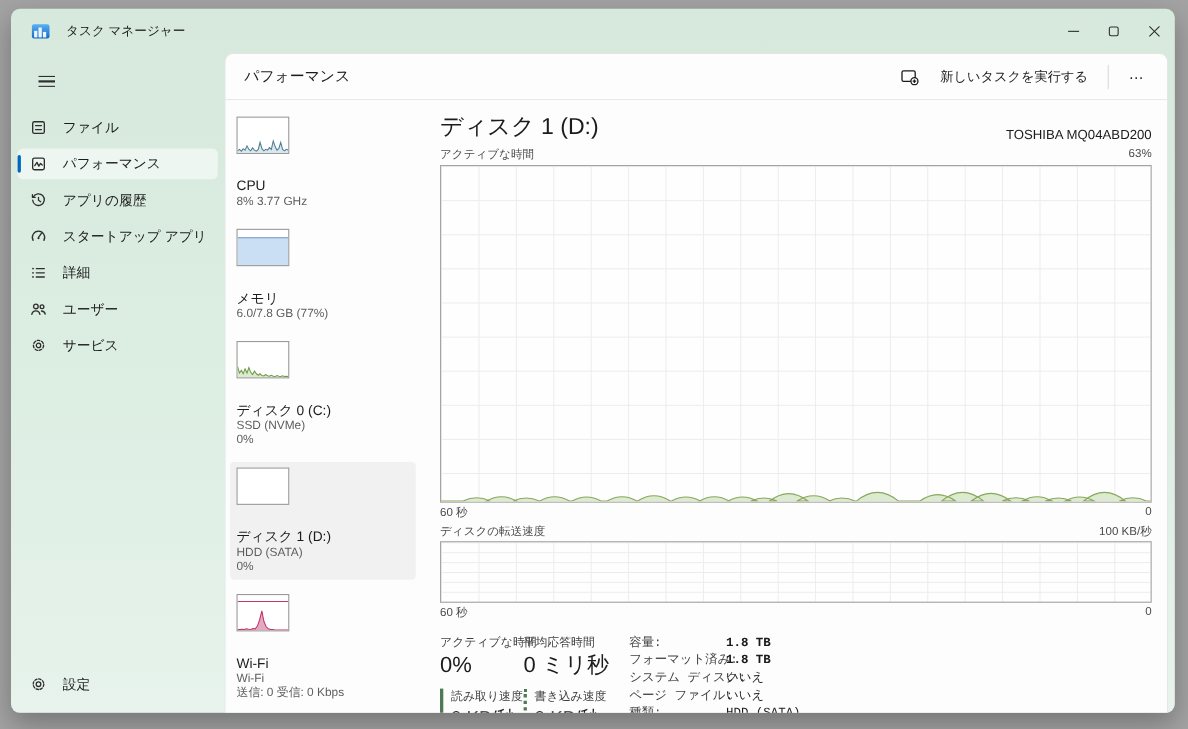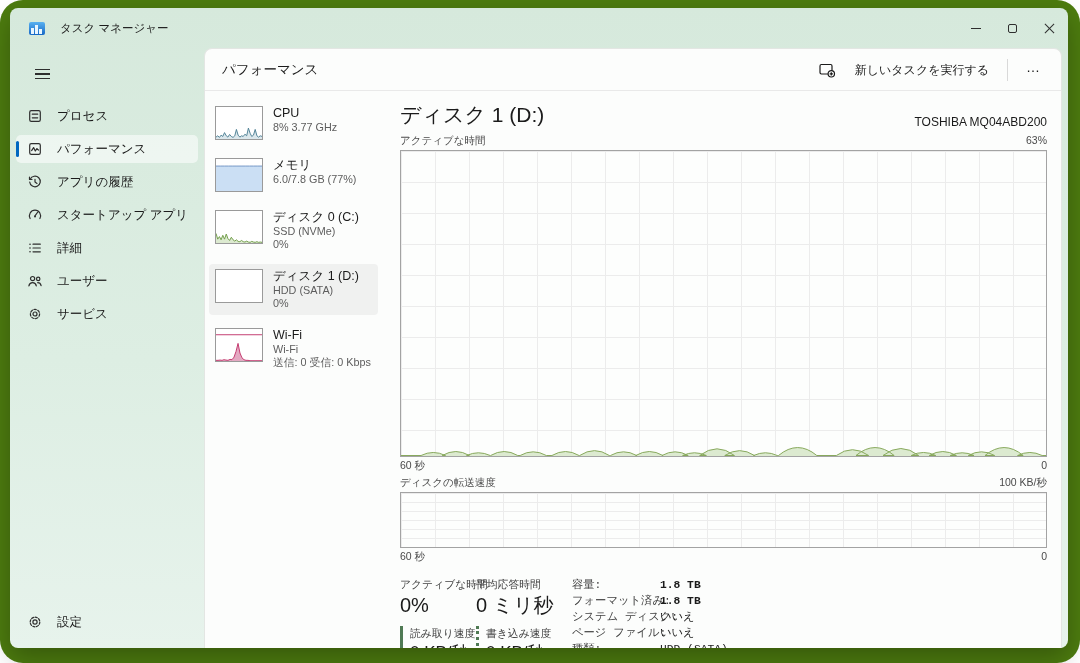--- a/index.html
+++ b/index.html
@@ -1,18 +1,18 @@
 <!DOCTYPE html>
 <html><head>
 <meta charset="utf-8">
 <style>
   * { margin:0; padding:0; box-sizing:border-box; }
   html,body { width:1080px; height:663px; overflow:hidden;
     font-family:"Liberation Sans","DejaVu Sans",sans-serif; }
-  #desktop { position:relative; width:1080px; height:663px; background:#4d7c0f;border-radius:23px; }
+  #desktop { position:relative; width:1080px; height:663px; background:#a3a3a3; }
   #window { position:absolute; left:10px; top:8px; width:1058px; height:640px;
     border-radius:8px; overflow:hidden;
     background:linear-gradient(180deg,#d6e9dc 0%,#ddeee3 55%,#e7f3ec 100%);
     box-shadow:0 10px 24px rgba(0,0,0,.28); }
 
   
   .titlebar { position:absolute; left:0; top:0; right:0; height:40px; display:flex; align-items:center; }
   .app-icon { width:16px; height:13px; margin-left:19px; border-radius:2px;
     background:linear-gradient(180deg,#5ab1f0,#1668c6); position:relative; overflow:hidden; }
   .app-icon i { position:absolute; bottom:1px; width:3px; background:#eaf6ff; }
@@ -52,21 +52,21 @@
   .panel-title { margin-left:17px; font-size:13.5px; color:#1b1b1b; }
   .header-right { position:absolute; right:10px; top:0; height:42px; display:flex; align-items:center; }
   .runtask { display:flex; align-items:center; gap:19px; padding:6px 10px; border-radius:5px; }
   .runtask svg { width:17px; height:15px; stroke:#1b1b1b; fill:none; stroke-width:1.2; }
   .runtask-label { font-size:12px; color:#1b1b1b; white-space:nowrap; }
   .hdr-divider { width:1px; height:22px; background:#d9d9d9; margin:0 8px; }
   .more-btn { font-size:14px; color:#1b1b1b; padding:4px 10px 10px 10px; border-radius:5px; letter-spacing:1px; }
 
   
   .perf-list { position:absolute; left:0; top:42px; width:195px; bottom:0; padding-top:10px; }
-  .perf-row { display:flex; align-items:flex-start; gap:10px; margin:0 22px 8px 4px; padding:5px 0 5px 6px; border-radius:4px; }
+  .perf-row { display:flex; align-items:flex-start; gap:22px; margin:0 22px 8px 4px; padding:5px 0 5px 6px; border-radius:4px;flex-direction:column; }
   .perf-row.sel { background:#f0f1f0; }
   .thumb { width:48px; height:34px; background:#fff; border:1px solid #9a9a9a; flex:none; position:relative; }
   .thumb svg { position:absolute; inset:0; width:100%; height:100%; }
   .perf-text { padding-top:0px; min-width:0; }
   .perf-name { font-size:12.5px; color:#1b1b1b; line-height:15px; white-space:nowrap; }
   .perf-line { font-size:10.8px; color:#5d5d5d; line-height:13px; white-space:nowrap; }
   .perf-line:empty { display:none; }
 
   
   .detail { position:absolute; left:195px; top:42px; width:647px; bottom:0; }
@@ -133,21 +133,21 @@
         </div>
 
       <div class="nav-item">
 
         <span class="nav-ic">
           <svg viewBox="0 0 16 16">
               <rect x="2.7" y="2.7" width="10.6" height="10.6" rx="1.6"></rect>
               <path d="M5.3 6.2h5.4M5.3 9.8h5.4"></path>
             </svg>
         </span>
-        <span class="nav-label">プロセス</span>
+        <span class="nav-label">ファイル</span>
       </div>
 
       <div class="nav-item sel">
         <span class="nav-pill"></span>
         <span class="nav-ic">
           <svg viewBox="0 0 16 16">
               <rect x="2.7" y="2.7" width="10.6" height="10.6" rx="1.6"></rect>
               <path d="M4.6 9.6l2-3 1.7 3.4 1.6-2.4 1.5 1.4"></path>
             </svg>
         </span>

